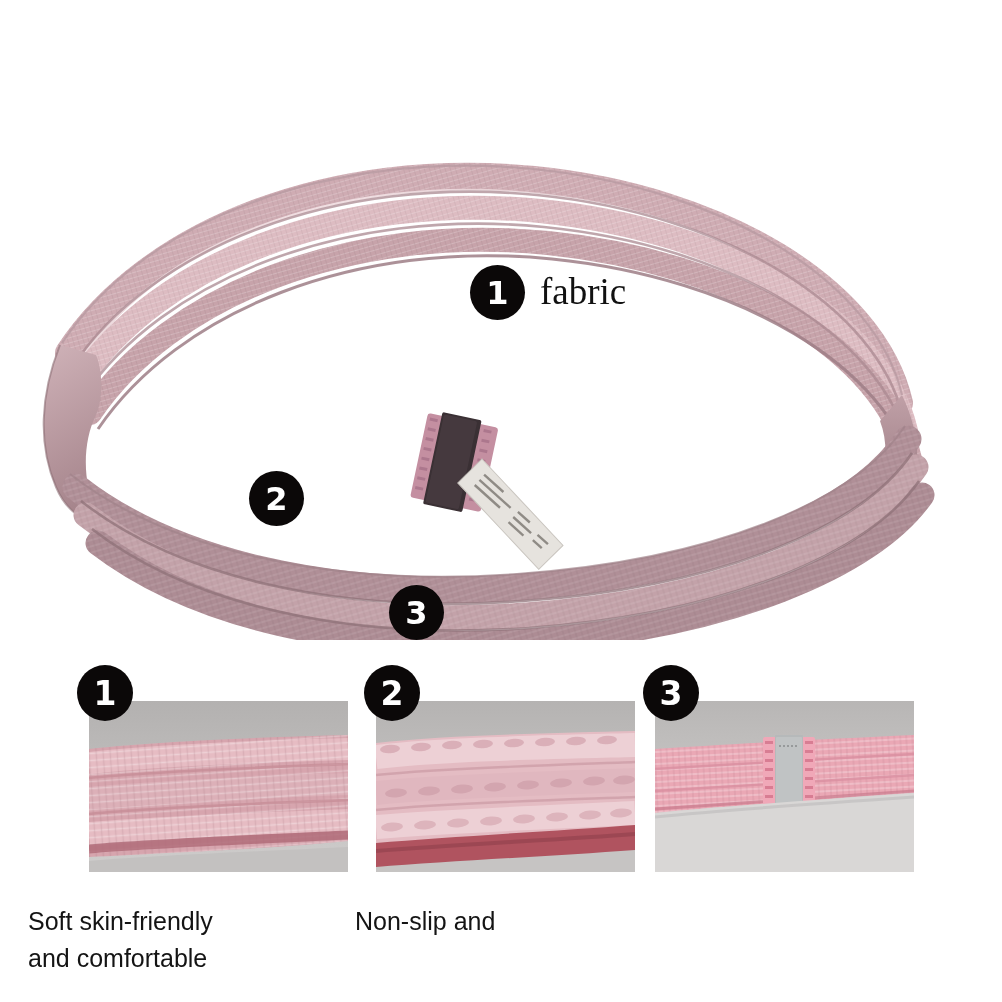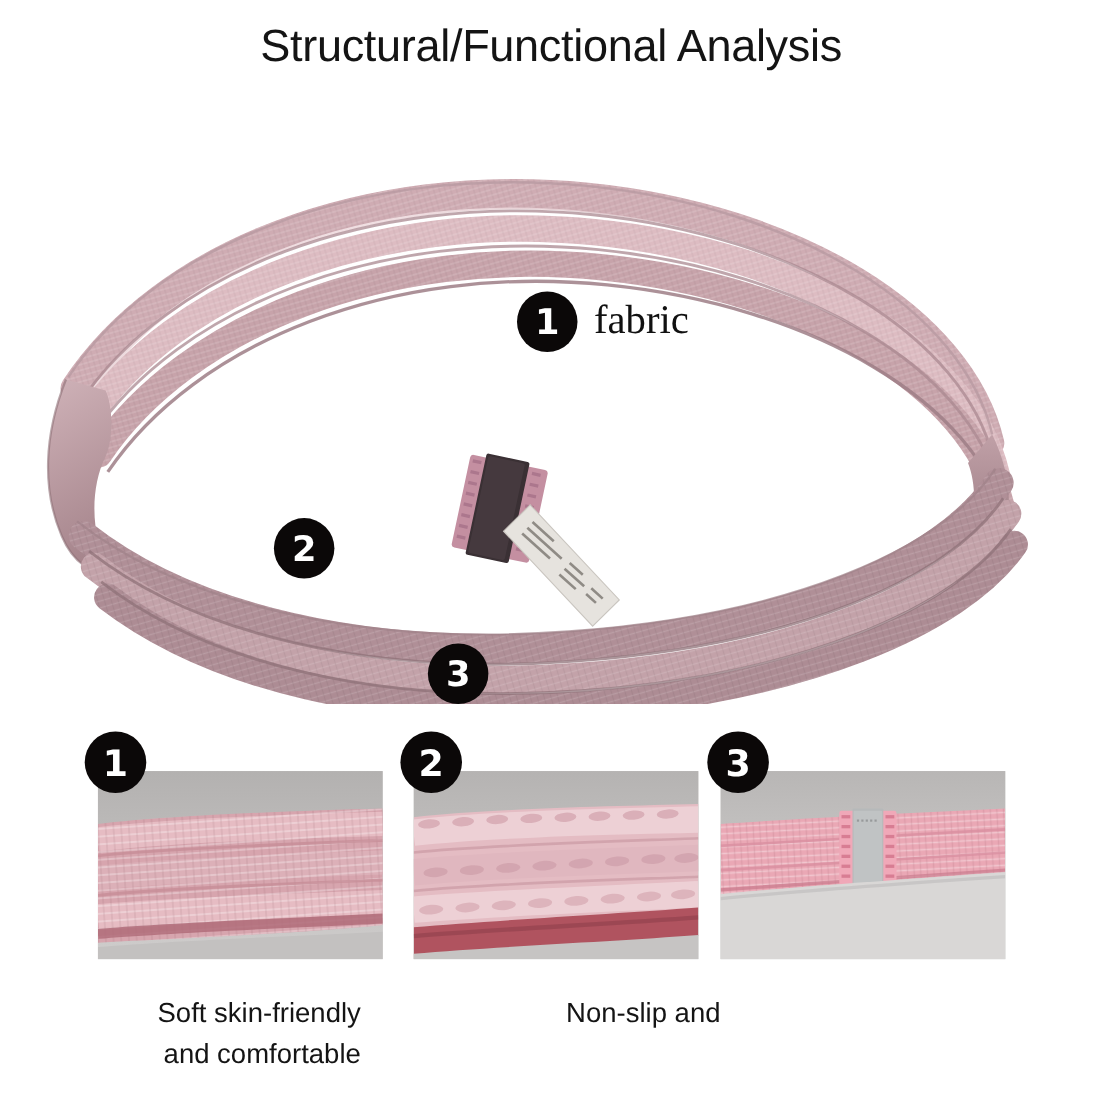--- a/index.html
+++ b/index.html
@@ -62,33 +62,32 @@
     position: absolute;
     width: 259px; height: 171px;
     overflow: hidden;
     background: #c9c7c6;
   }
   .panel-photo svg { display: block; }
 
   .caption {
     position: absolute;
     width: 300px;
-    text-align: right;
+    text-align: left;
     font-size: 25px;
     line-height: 1.48;
     color: #141414;
     font-family: "Liberation Sans", sans-serif;
   }
 </style>
 </head>
 <body>
 
 <div id="page">
 
-  <div id="title">Structural/Functional Analysis</div>
 
   <div id="hero">
     <svg width="1002" height="545" viewBox="0 0 1002 545" xmlns="http://www.w3.org/2000/svg" aria-hidden="true">
       <defs>
 
         <linearGradient id="gTop" x1="0" y1="0" x2="1" y2="0.35">
           <stop offset="0" stop-color="#d9bcc2"></stop>
           <stop offset="0.18" stop-color="#e5ccd1"></stop>
           <stop offset="0.42" stop-color="#dcc0c6"></stop>
           <stop offset="0.68" stop-color="#c9a4ac"></stop>

